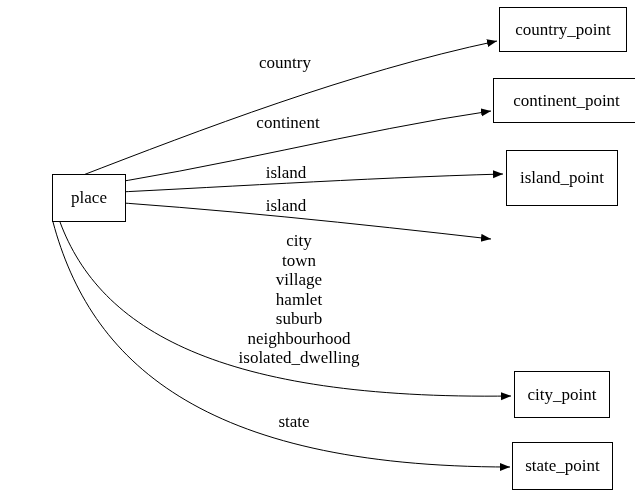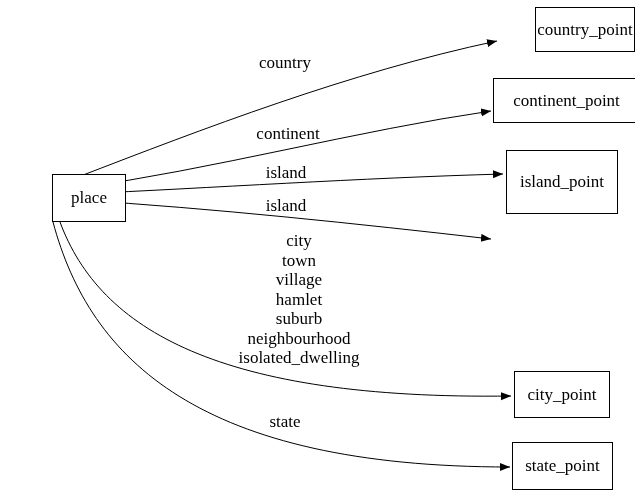--- a/index.html
+++ b/index.html
@@ -41,32 +41,32 @@
   }
   .edge-label {
     position: absolute;
     transform: translateX(-50%);
     font-size: 17px;
     line-height: 19.5px;
     white-space: nowrap;
     text-align: center;
   }
   .node-place          { left: 4px;   top: 174px; width: 74px;  height: 48px; margin-left: 48px; }
-  .node-country-point  { left: 499px; top: 7px;   width: 100px; height: 45px; margin-left: 36px; }
+  .node-country-point  { left: 499px; top: 7px;   width: 128px; height: 45px; }
   .node-continent-point{ left: 493px; top: 78px;  width: 147px; height: 45px; }
-  .node-island-point   { left: 506px; top: 150px; width: 112px; height: 64px; }
+  .node-island-point   { left: 506px; top: 150px; width: 112px; height: 56px; }
   .node-island-polygon { left: 494px; top: 221px; width: 136px; height: 47px; }
   .node-city-point     { left: 514px; top: 371px; width: 96px;  height: 47px; }
   .node-state-point    { left: 512px; top: 442px; width: 101px; height: 48px; }
   .label-country   { left: 285px; top: 53px;  }
-  .label-continent { left: 288px; top: 124px; }
+  .label-continent { left: 288px; top: 113px; }
   .label-island-1  { left: 286px; top: 163px; }
   .label-island-2  { left: 286px; top: 196px; }
   .label-city-multi{ left: 299px; top: 231px; }
-  .label-state     { left: 285px; top: 412px; text-align: center; }
+  .label-state     { left: 294px; top: 412px; text-align: center; }
 </style>
 </head>
 <body>
 
 <div class="canvas">
 
   <svg class="edges-layer" viewBox="0 0 635 496" xmlns="http://www.w3.org/2000/svg">
     <defs>
       <marker id="arrowhead" markerUnits="userSpaceOnUse" markerWidth="12" markerHeight="10" refX="10" refY="4" orient="auto">
         <path d="M0,0 L10,4 L0,8 z" fill="#000000"></path>

